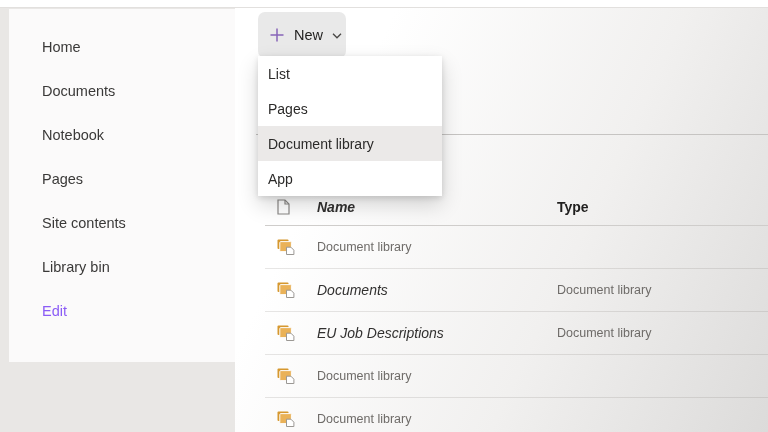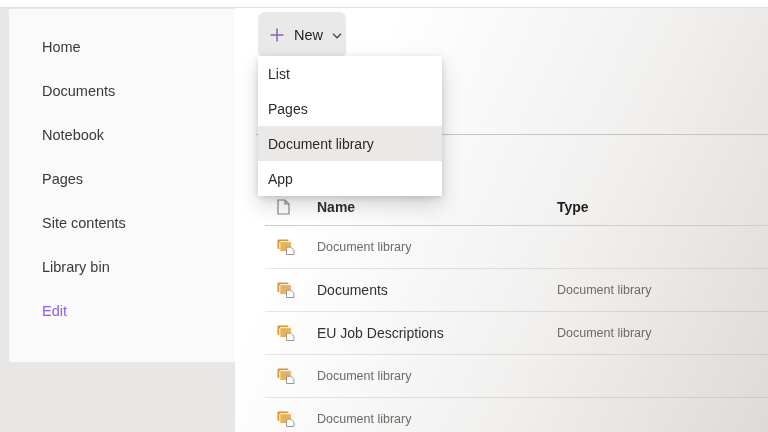--- a/index.html
+++ b/index.html
@@ -70,21 +70,21 @@
   .trow {
     display:grid; grid-template-columns:40px 240px 1fr;
     align-items:center; padding-left:12px;
   }
   .thead {
     height:38px; border-bottom:1px solid #cfcdcb;
     font-weight:bold; font-size:14px; color:#201f1e;
   }
   .tbody-row { height:43px; border-bottom:1px solid rgba(120,115,110,0.18); cursor:pointer; }
   .cell-icon { display:flex; align-items:center; }
-  .cell-name { font-size:14px; color:#323130; }
+  .cell-name { font-size:14px; color:#323130;font-style:italic; }
   .cell-type { font-size:12.5px; color:#6e6b68; }
 </style>
 </head>
 <body>
 
 <div class="top-strip"></div>
 
 <nav class="sidebar">
   <ul class="nav-list">
 

